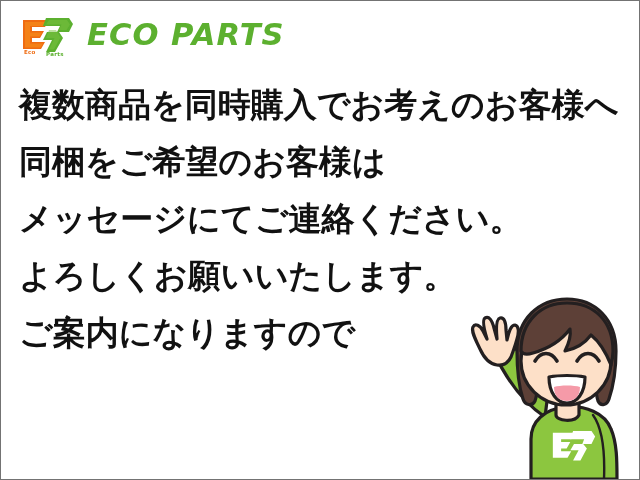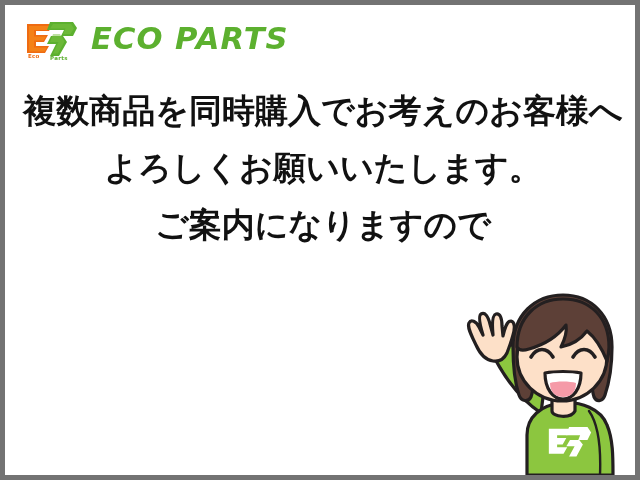--- a/index.html
+++ b/index.html
@@ -5,25 +5,24 @@
   html, body {
     margin: 0;
     padding: 0;
     background: #ffffff;
   }
   #banner {
     position: relative;
     width: 640px;
     height: 480px;
     background: #ffffff;
-    border: 5px solid #737373;
+    border: 1px solid #737373;
     box-sizing: border-box;
     overflow: hidden;
     font-family: "DejaVu Sans", "Liberation Sans", sans-serif;
-    text-align: center;
   }
 
   
   #header {
     position: absolute;
     left: 18px;
     top: 12px;
     height: 44px;
     display: flex;
     align-items: center;
@@ -51,21 +50,21 @@
   }
 
   
   #message {
     position: absolute;
     left: 18px;
     top: 78px;
     width: 600px;
   }
   .msg-line {
-    font-family: Liberation Serif, serif;
+    font-family: Liberation Mono, monospace;
     font-weight: 700;
     font-size: 33px;
     line-height: 57px;
     color: #111111;
     white-space: nowrap;
     letter-spacing: 0px;
   }
 
   
   #character {
@@ -96,20 +95,22 @@
         <text x="5" y="40" font-family="DejaVu Sans, sans-serif" font-size="5.5" font-weight="700" fill="#ef6b11" letter-spacing="0.3">Eco</text>
         <text x="27" y="41.5" font-family="DejaVu Sans, sans-serif" font-size="5.5" font-weight="700" fill="#5cb02f" letter-spacing="0.3">Parts</text>
       </svg>
     </div>
 
     <div id="wordmark">ECO PARTS</div>
   </div>
 
   <div id="message">
     <div class="msg-line">複数商品を同時購入でお考えのお客様へ</div>
+    <div class="msg-line">同梱をご希望のお客様は</div>
+    <div class="msg-line">メッセージにてご連絡ください。</div>
     <div class="msg-line">よろしくお願いいたします。</div>
     <div class="msg-line">ご案内になりますので</div>
   </div>
 
   <div id="character">
     <svg width="180" height="190" viewBox="0 0 180 190" xmlns="http://www.w3.org/2000/svg">
       <g stroke="#231f20" stroke-width="3.2" stroke-linejoin="round" stroke-linecap="round">
 
         <path d="M92 128 C74 116 56 96 40 62 C36 54 44 46 52 50 C62 55 76 78 96 96 Z" fill="#8cc63f"></path>
 

